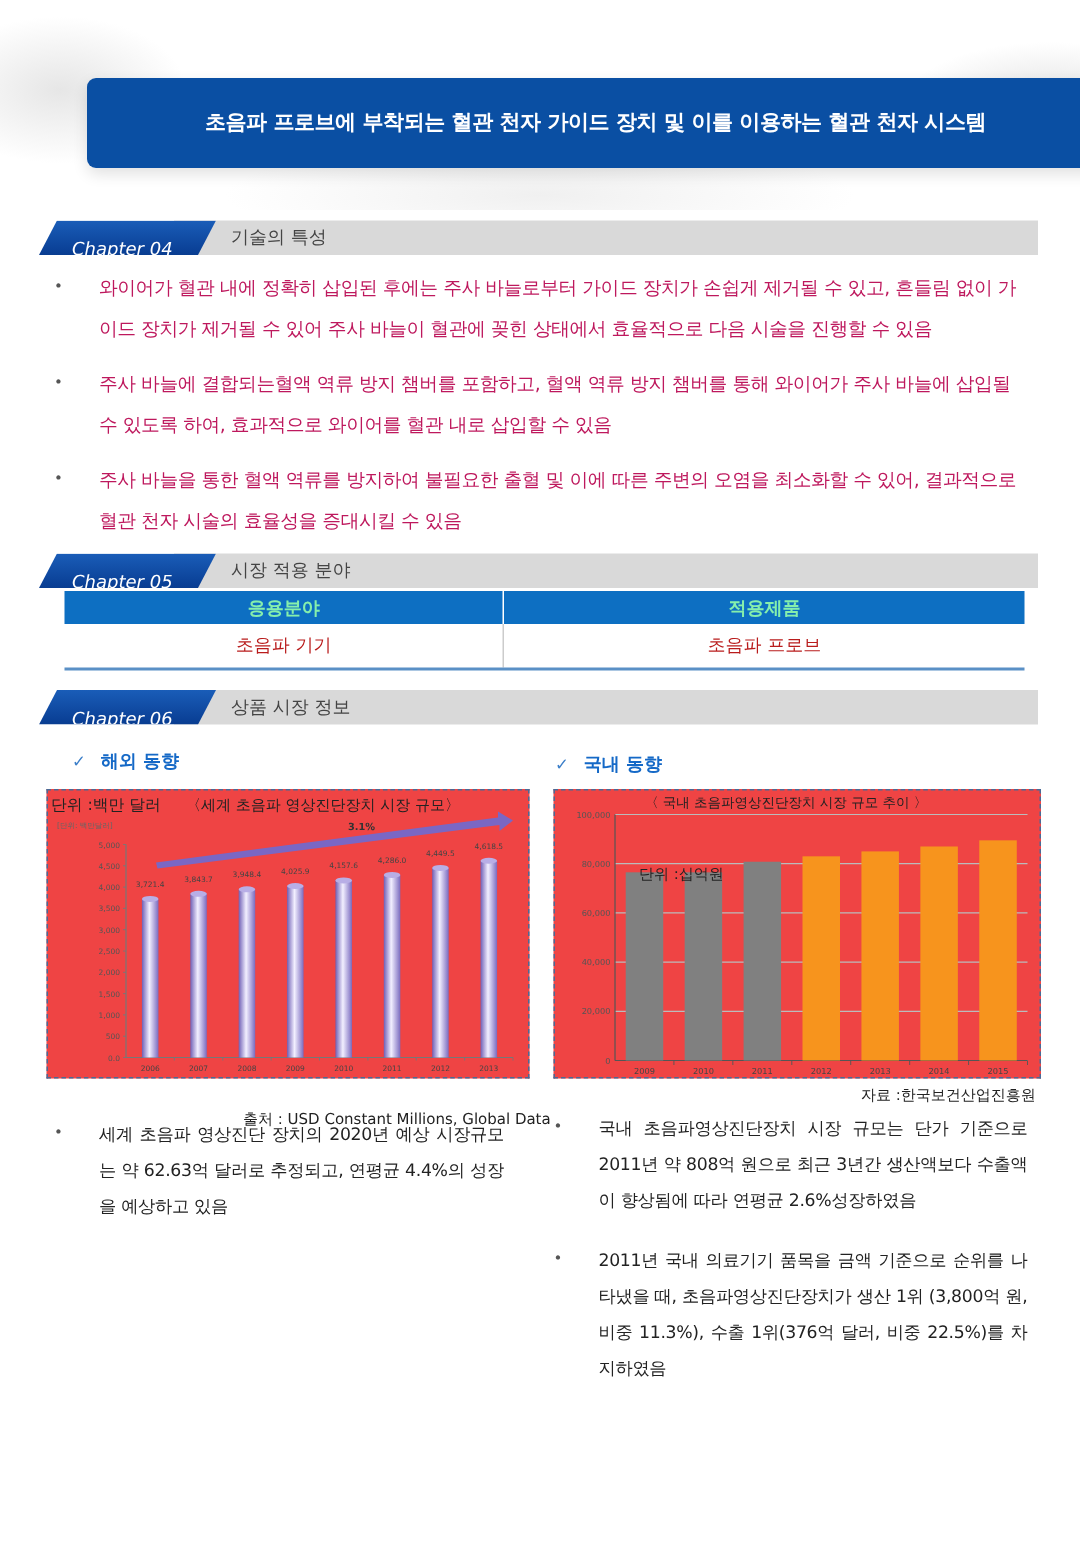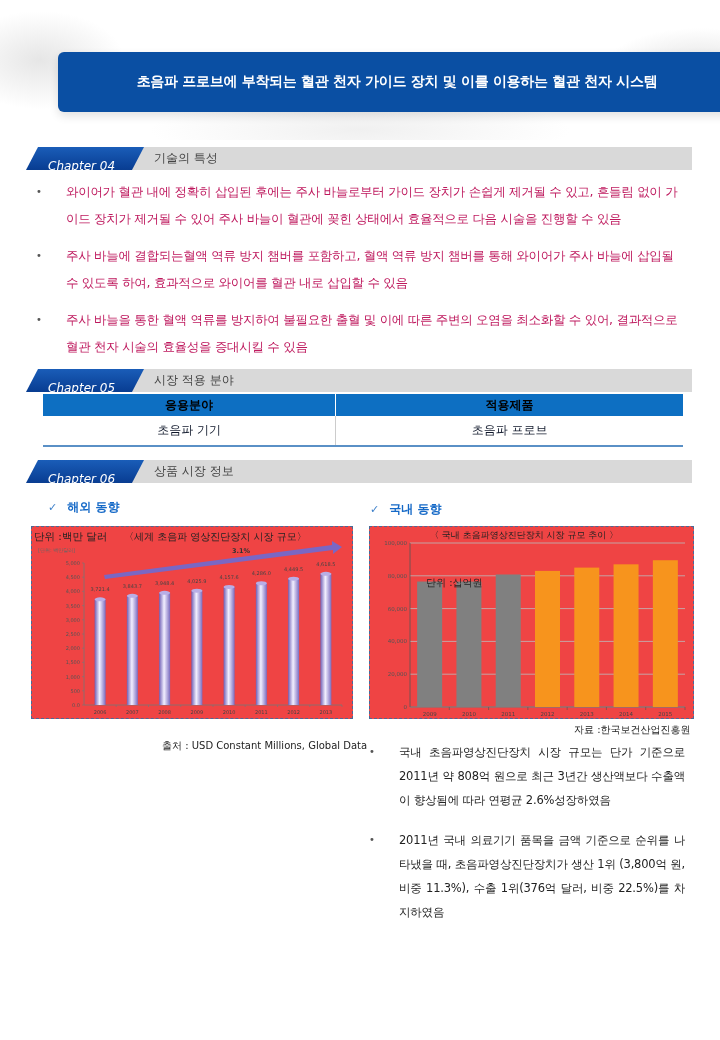--- a/index.html
+++ b/index.html
@@ -47,26 +47,26 @@
       letter-spacing: -0.3px;
     }
     .bullets li::before {
       content: "•"; position: absolute; left: 0; top: 0; font-size: 10px; color: #555;
     }
     table.app {
       position: absolute; left: 43px; top: 394px; width: 640px; border-collapse: collapse;
       font-size: 12px;
     }
     table.app th {
-      background: #0d6fc2; color: #000000; height: 22px; font-weight: bold;
+      background: #0d6fc2; color: #86efac; height: 22px; font-weight: bold;
       border-right: 1px solid #fff;
     }
     table.app th:last-child { border-right: none; }
     table.app td {
-      height: 30px; text-align: center; color: #0f172a;
+      height: 30px; text-align: center; color: #b91c1c;
       border-bottom: 2px solid #5a90c6; border-right: 1px solid #ccc;
     }
     table.app td:last-child { border-right: none; }
     .sub-head {
       position: absolute; font-size: 12px; font-weight: bold; color: #1569c7;
     }
     .sub-head .check { color: #3c7fc9; font-weight: normal; margin-right: 10px; font-size: 11px; }
     .chart-box {
       position: absolute; border: 1px dashed #4a6a96; background: #ef4444;
     }
@@ -251,18 +251,19 @@
       <line x1="275.7142857142857" y1="180" x2="275.7142857142857" y2="183" stroke="#555" stroke-width="0.6"></line>
       <rect x="282.8571428571429" y="33.22" width="25" height="146.78" fill="#f7941d"></rect>
       <text x="295.3571428571429" y="189" font-size="5.5" text-anchor="middle" fill="#444">2015</text>
       <line x1="315" y1="180" x2="315" y2="183" stroke="#555" stroke-width="0.6"></line>
       <text x="56" y="59" font-size="10" fill="#222">단위 :십억원</text>
     </svg>
 </div>
 <div class="source" style="left:574px; top:723px;">자료 :한국보건산업진흥원</div>
 
 <ul class="col" style="left:36px; top:744px; width:300px;">
+  <li>세계 초음파 영상진단 장치의 2020년 예상 시장규모는 약 62.63억 달러로 추정되고, 연평균 4.4%의 성장을 예상하고 있음</li>
 </ul>
 
 <ul class="col" style="left:369px; top:740px; width:316px;">
   <li>국내 초음파영상진단장치 시장 규모는 단가 기준으로 2011년 약 808억 원으로 최근 3년간 생산액보다 수출액이 향상됨에 따라 연평균 2.6%성장하였음</li>
   <li>2011년 국내 의료기기 품목을 금액 기준으로 순위를 나타냈을 때, 초음파영상진단장치가 생산 1위 (3,800억 원, 비중 11.3%), 수출 1위(376억 달러, 비중 22.5%)를 차지하였음</li>
 </ul>
 
 </body></html>

